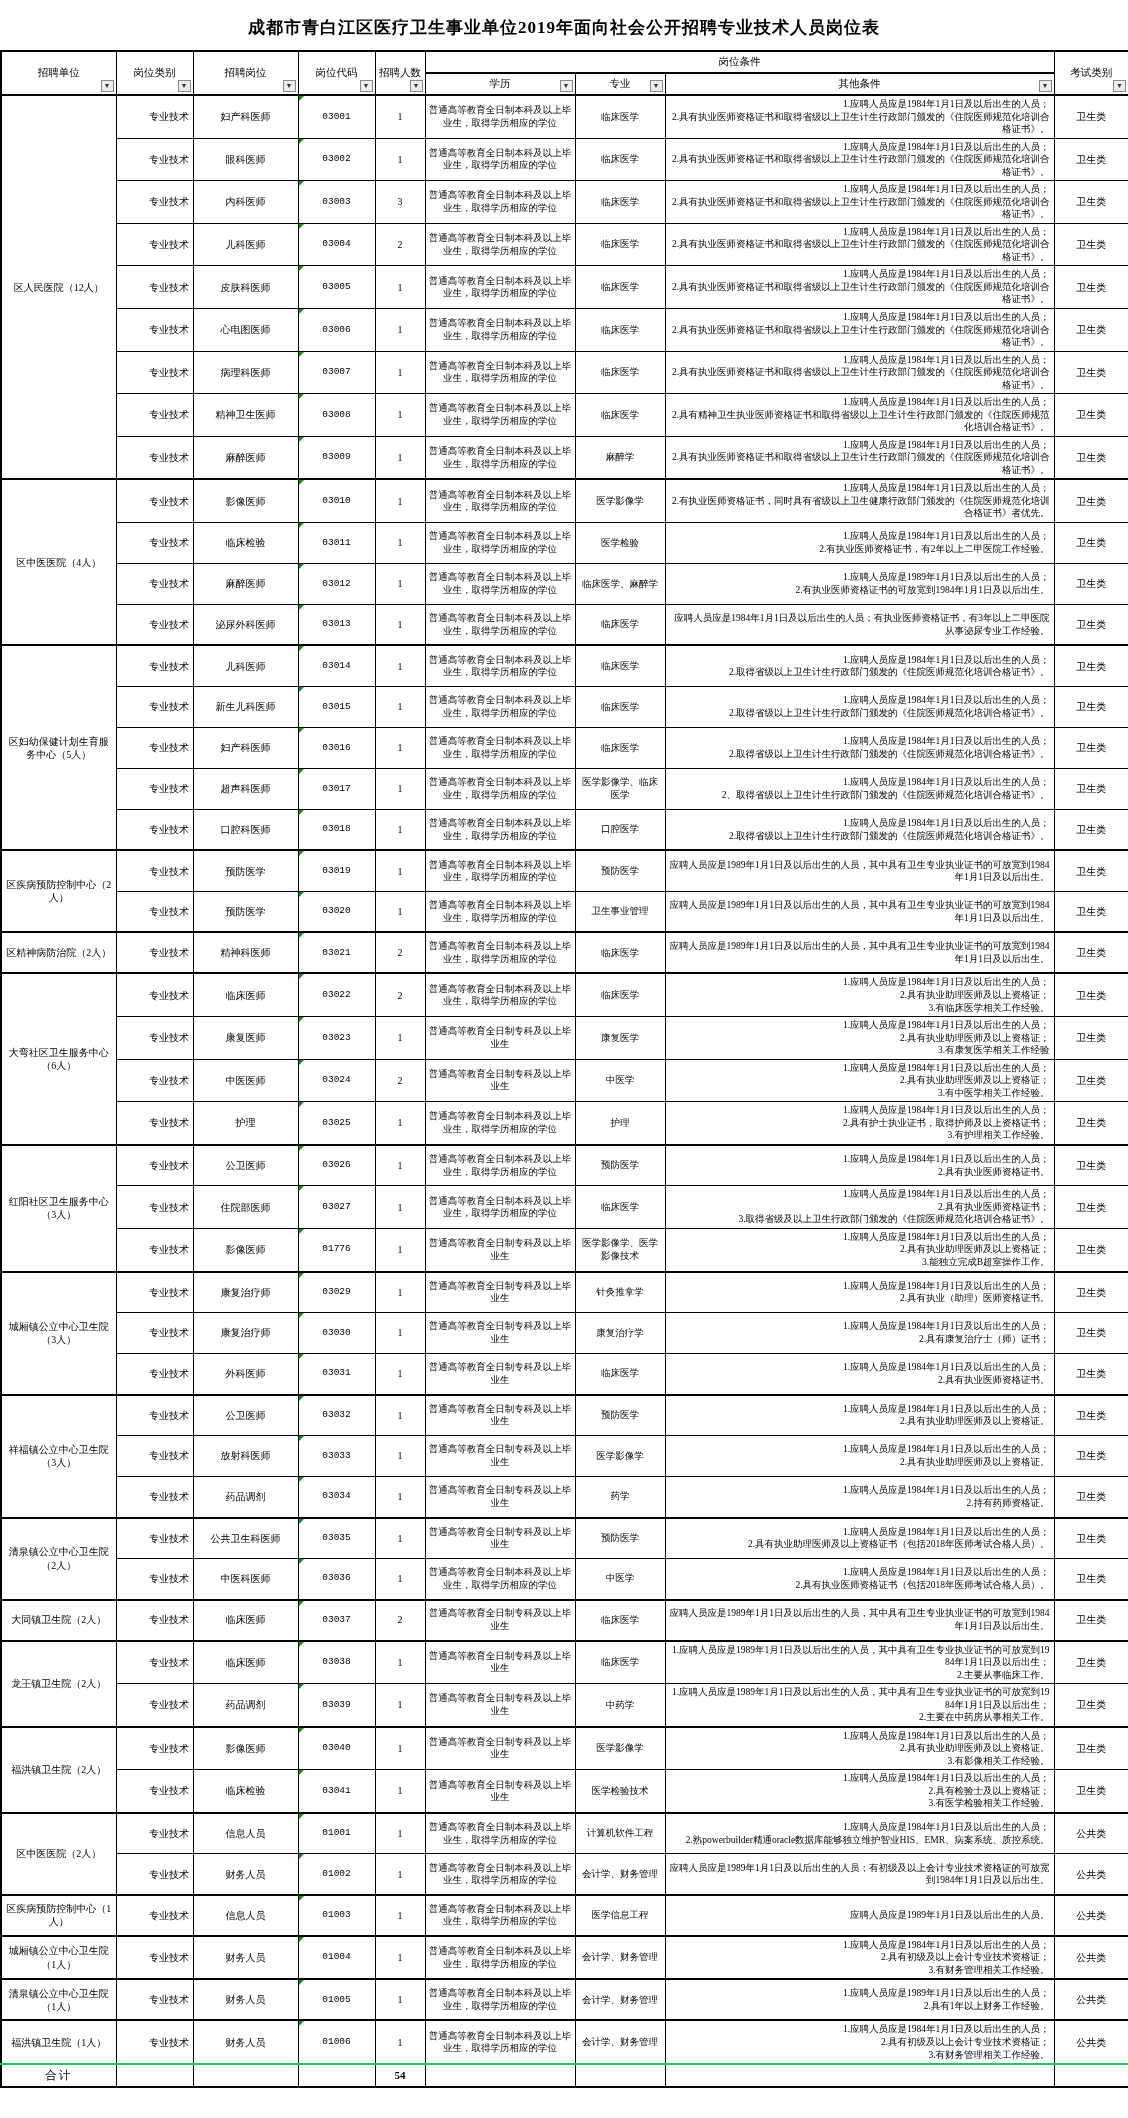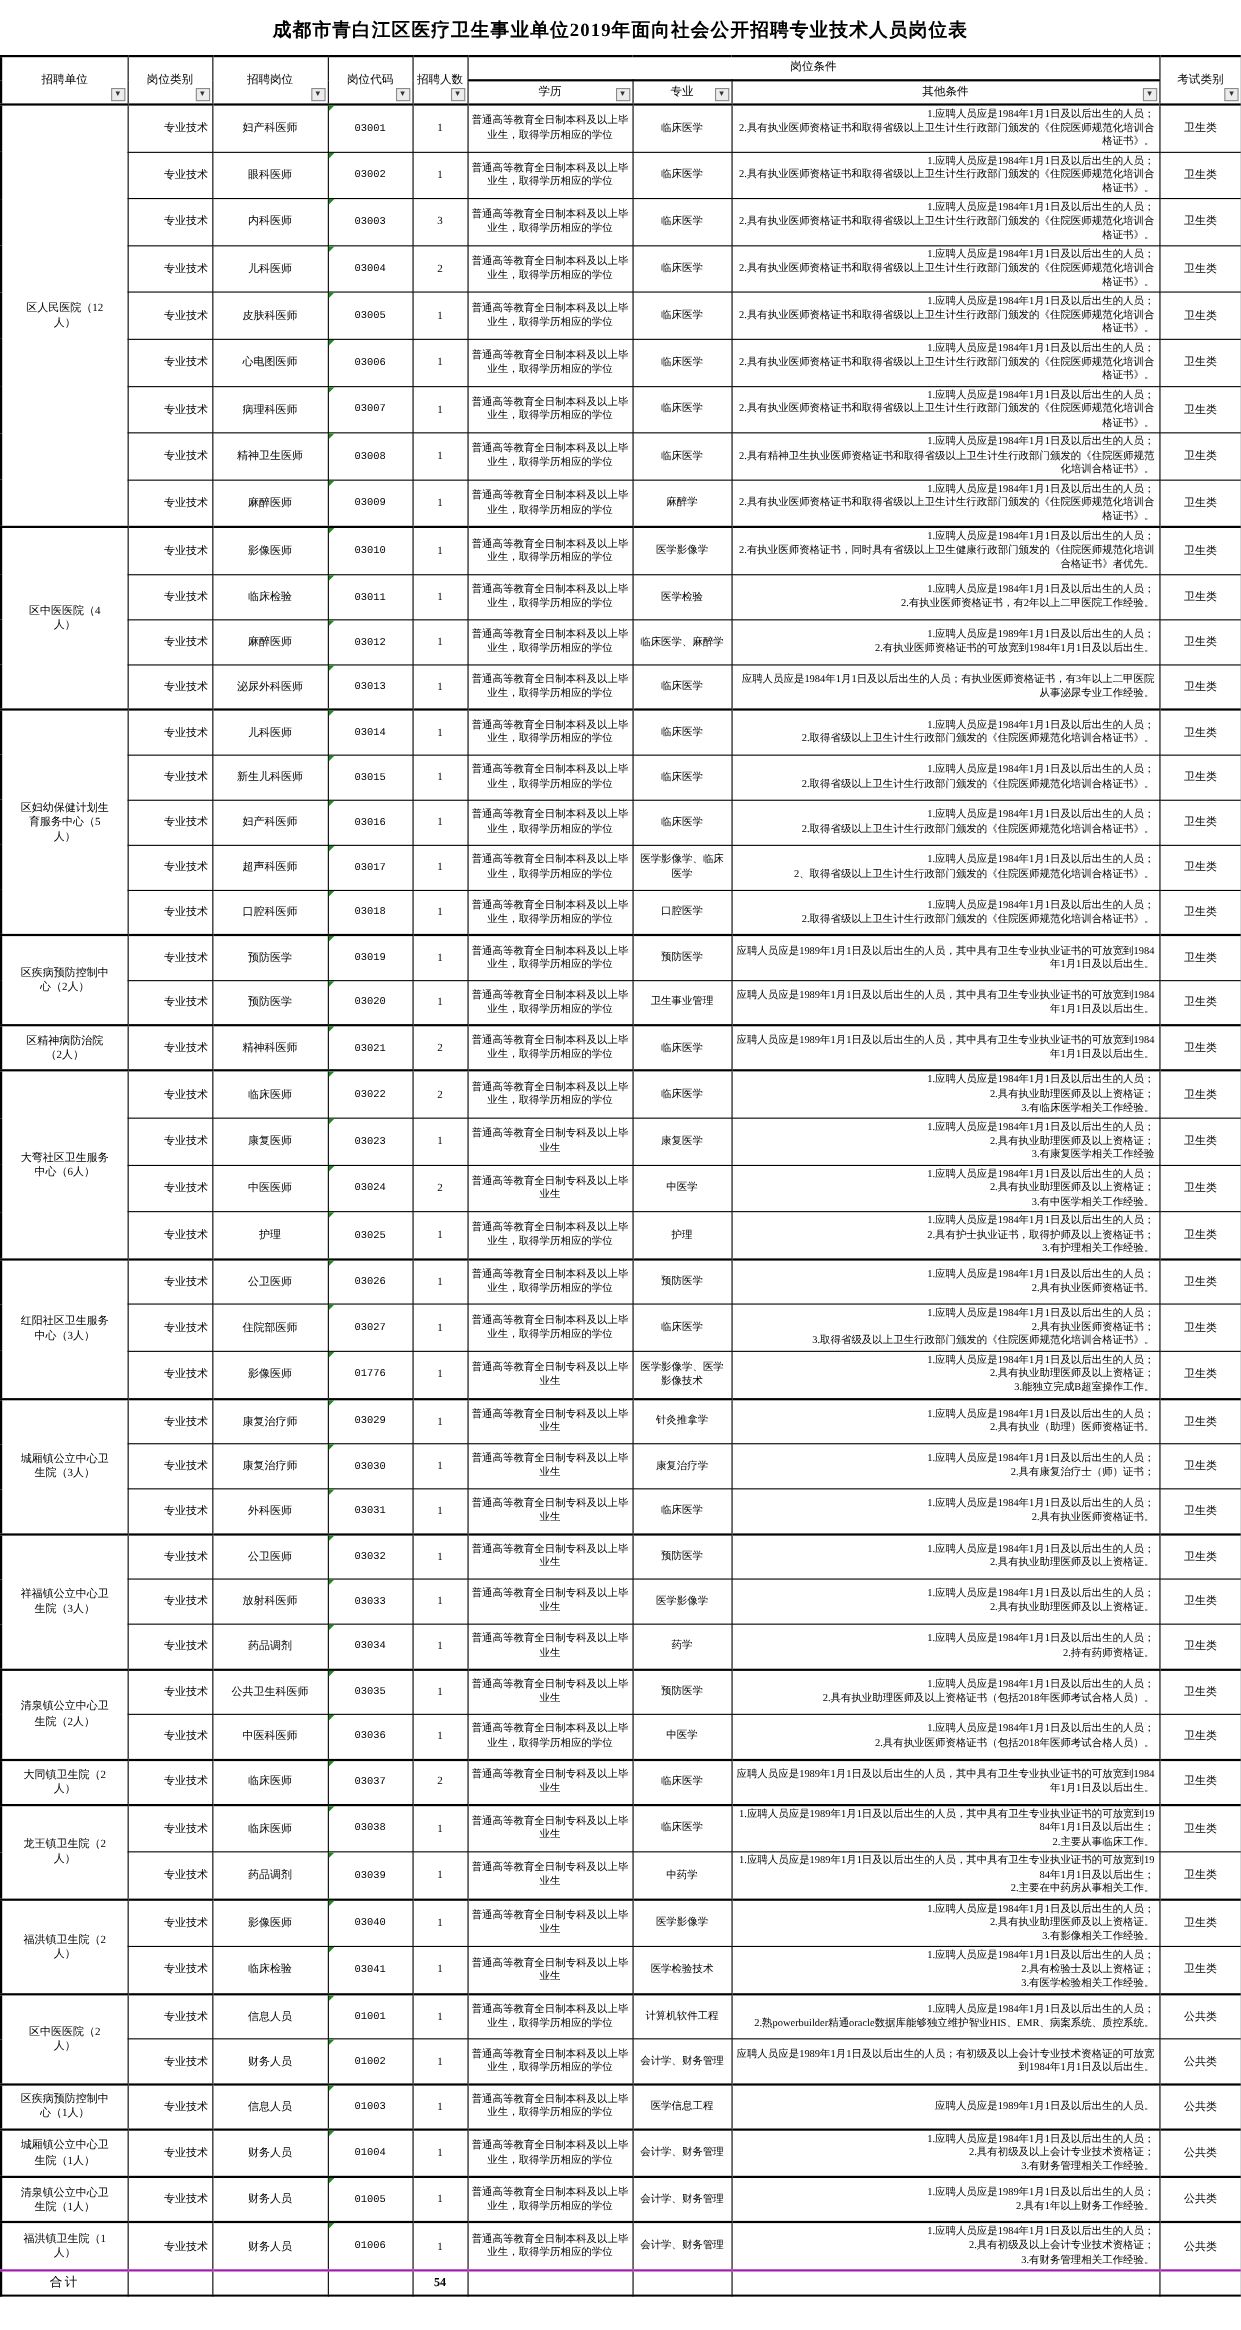--- a/index.html
+++ b/index.html
@@ -37,21 +37,21 @@
     font-weight: normal;
     font-size: 10.5px;
     height: 22px;
     border-bottom-width: 2px;
     margin-left: 25px;
   }
   thead tr.h1 th { border-top-width: 2px; }
   tbody td { height: 40px; }
   tbody tr { height: 41px; }
   tr.unit-start td { border-top: 2px solid #000; }
-  td.col-unit   { font-size: 10px; padding: 2px 16px; }
+  td.col-unit   { font-size: 10px; padding: 2px 4px; }
   td.col-category { font-size: 10px; padding-left: 32px; }
   td.col-position { font-size: 10px; }
   td.col-code { position: relative; font-size: 9.5px; font-family: Liberation Mono, monospace; margin-left: 15px; }
   td.col-count { font-size: 10px; }
   td.col-edu { font-size: 9.5px; }
   td.col-major { font-size: 9.5px; }
   td.col-other {
     text-align: right;
     white-space: pre-line;
     font-size: 9.5px;
@@ -75,21 +75,21 @@
     border: 1px solid #8a8a8a;
     font-size: 7px;
     line-height: 10px;
     text-align: center;
     color: #333;
     cursor: pointer;
     font-family: "Liberation Sans", sans-serif;
   }
   tfoot td {
     height: 23px;
-    border-top: 2px solid #a21caf;
+    border-top: 2px solid #22c55e;
   }
   tfoot td.col-unit { font-size: 11.5px; letter-spacing: 2px; }
   tfoot td.col-count { font-size: 11px; font-weight: bold; }
 </style>
 </head>
 <body>
 
 <div class="page-title">成都市青白江区医疗卫生事业单位2019年面向社会公开招聘专业技术人员岗位表</div>
 
 <table class="position-table">

